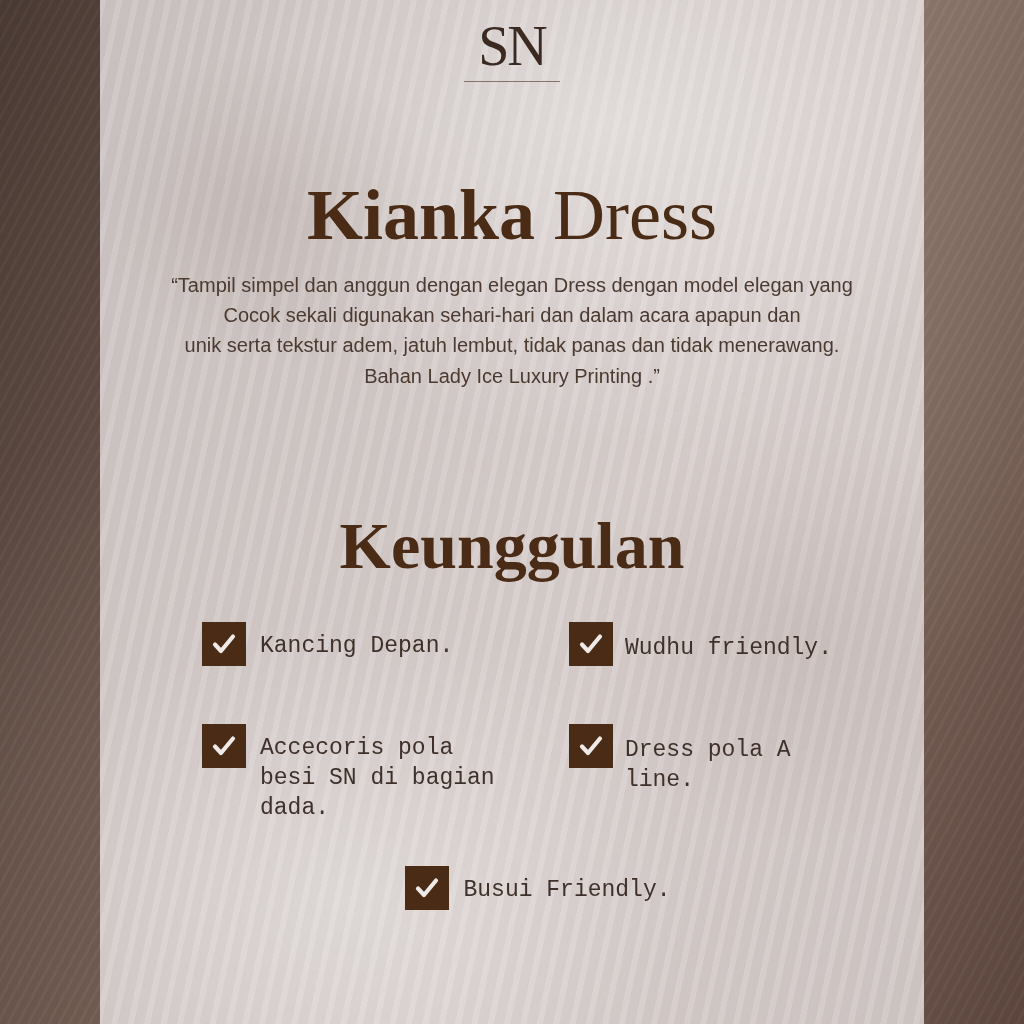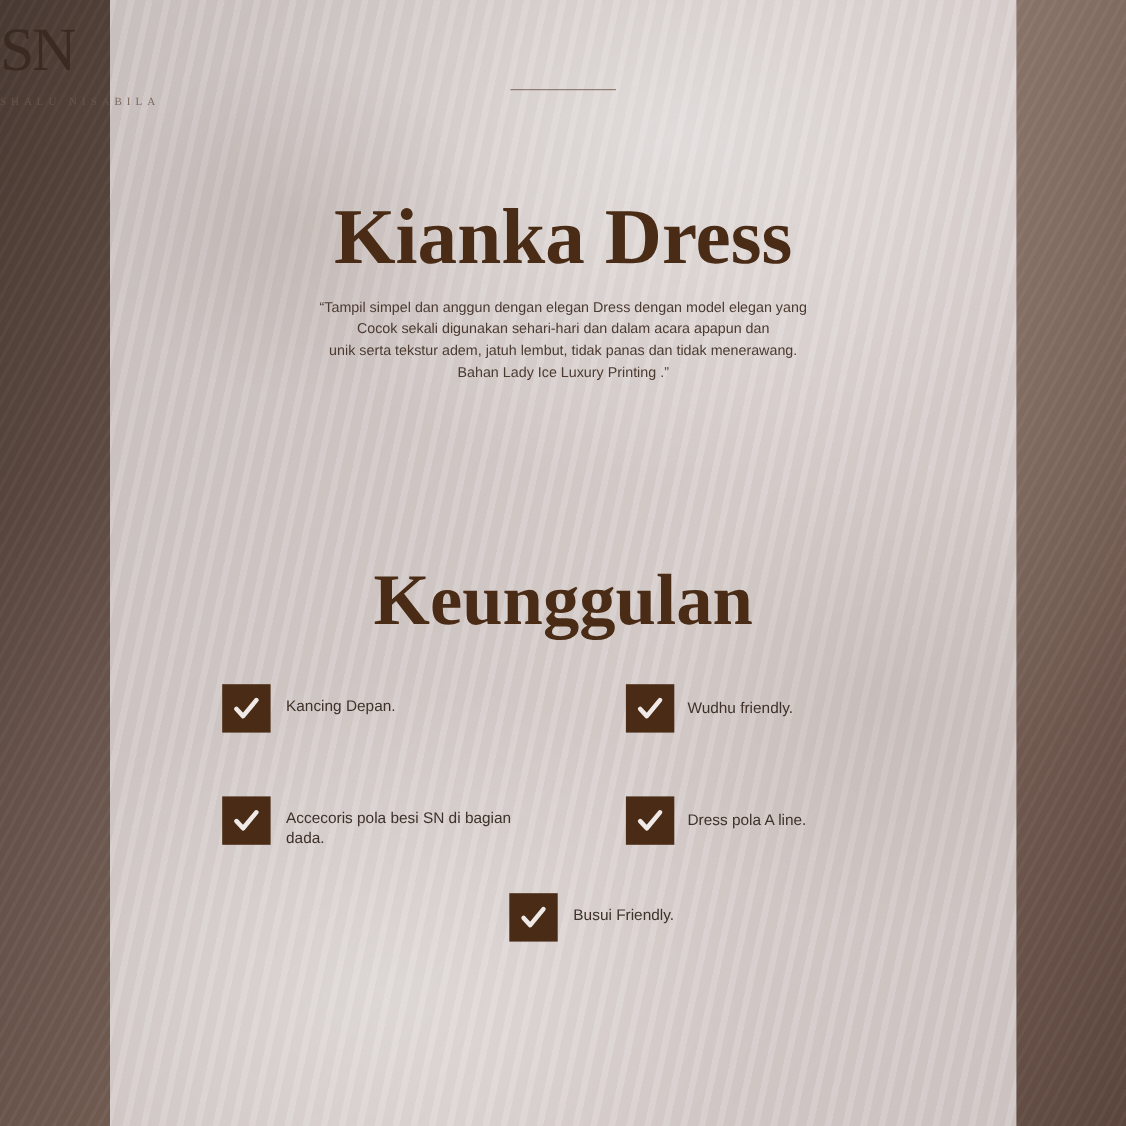--- a/index.html
+++ b/index.html
@@ -73,20 +73,21 @@
     inset: 0;
     z-index: 3;
   }
 
   
   .logo {
     position: absolute;
     top: 18px;
     left: 0;
     width: 1024px;
+    text-align: center;
   }
   .logo-mark {
     font-family: "Liberation Serif", serif;
     font-size: 56px;
     letter-spacing: -2px;
     color: #3b2a22;
     line-height: 1;
     font-weight: 400;
   }
   .logo-rule {
@@ -113,27 +114,27 @@
     text-align: center;
   }
   .title {
     font-family: "Liberation Serif", serif;
     font-size: 72px;
     line-height: 1.05;
     color: #4a2c16;
     margin: 0;
   }
   .title .t-bold { font-weight: 700; }
-  .title .t-light { font-weight: 700; }
+  .title .t-light { font-weight: 400; }
 
   .desc {
     margin: 16px auto 0 auto;
     width: 740px;
     font-family: "Liberation Sans", sans-serif;
-    font-size: 13px;
+    font-size: 20px;
     line-height: 1.52;
     color: #4b3a30;
     text-align: center;
   }
   .desc .line { display: block; }
 
   
   .features-title {
     position: absolute;
     top: 508px;
@@ -171,22 +172,22 @@
     width: 44px;
     height: 44px;
     background: #4a2c16;
     display: flex;
     align-items: center;
     justify-content: center;
   }
   .check svg { display: block; }
 
   .feat-label {
-    font-family: Liberation Sans, sans-serif;
-    font-size: 14px;
+    font-family: Liberation Mono, monospace;
+    font-size: 23px;
     line-height: 1.3;
     color: #3f312a;
     padding-top: 10px;
     max-width: 240px;
   }
   .row-gap-1 { height: 58px; }
   .row-gap-2 { height: 42px; }
   .feat.right .feat-label { padding-top: 12px; }
 </style>
 </head>
@@ -194,21 +195,20 @@
 
 <div class="poster">
   <div class="backdrop"></div>
   <div class="panel"></div>
 
   <div class="content">
 
     <div class="logo">
       <div class="logo-mark">SN</div>
       <div class="logo-rule"></div>
-      <div class="logo-name">SHALU NISABILA</div>
     </div>
 
     <div class="title-block">
       <h1 class="title">
         <span class="t-bold">Kianka</span>
         <span class="t-light">Dress</span>
       </h1>
       <div class="desc">
         <span class="line">“Tampil simpel dan anggun dengan elegan Dress dengan model elegan yang</span>
         <span class="line">Cocok sekali digunakan sehari-hari dan dalam acara apapun dan</span>

